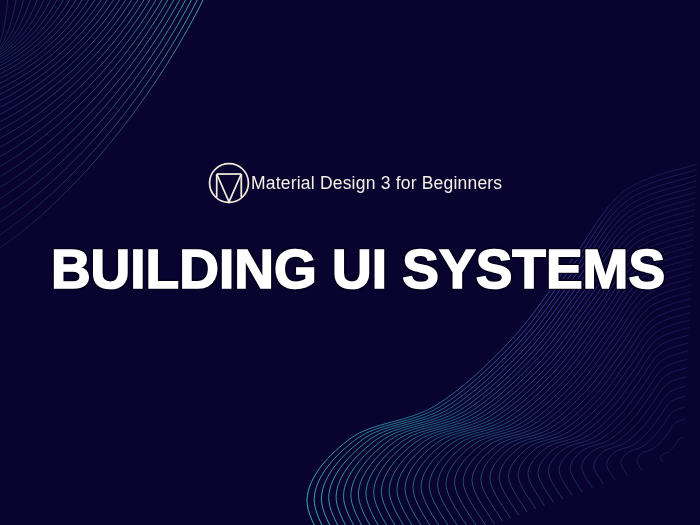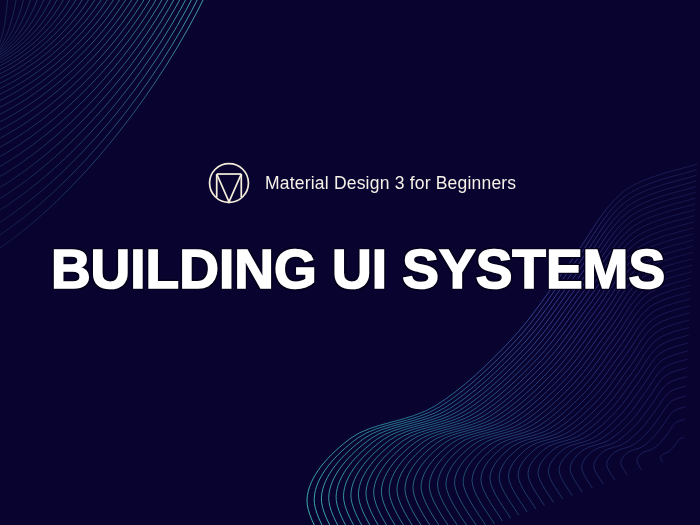--- a/index.html
+++ b/index.html
@@ -12,21 +12,21 @@
     position:relative;width:700px;height:525px;
     background:var(--bg,#090330);
     overflow:hidden;
   }
   svg.wave{position:absolute;pointer-events:none;}
   svg.wave.tl{left:0;top:0;}
   svg.wave.br{left:285px;top:148px;}
 
   .header-row{
     position:absolute;left:207px;top:160px;height:46px;
-    display:flex;align-items:center;gap:14px;z-index:3;
+    display:flex;align-items:center;z-index:3;
   }
   .logo{width:44px;height:44px;display:block;}
   .course-subtitle{
     color:var(--header-text,#f6f2e7);
     font-size:17.5px;letter-spacing:.2px;font-weight:400;
     white-space:nowrap;
   }
   .main-title{
     position:absolute;left:0;top:234px;width:700px;margin:8px;
     text-align:center;z-index:3;

